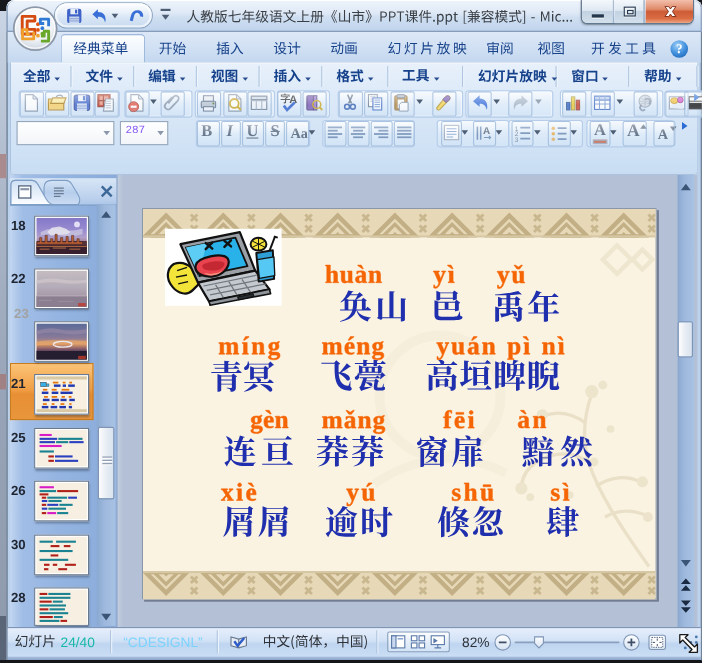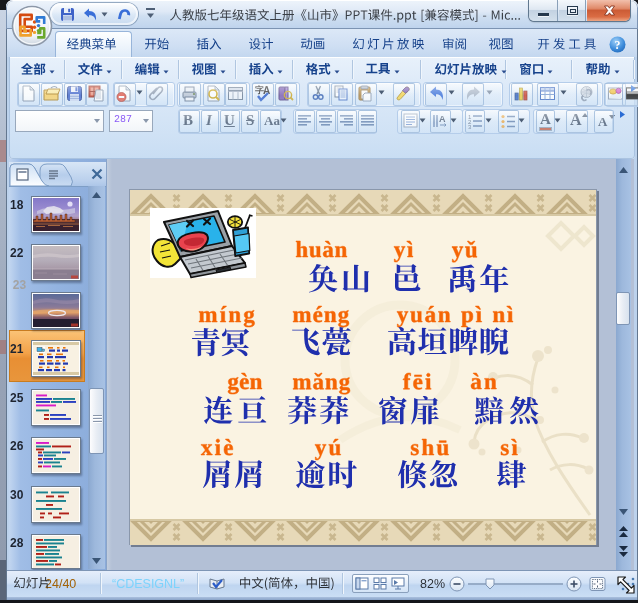--- a/index.html
+++ b/index.html
@@ -856,21 +856,21 @@
         <path d="M7.5 8 L12 13 L3 13Z"></path>
 <path d="M7.5 27 L12 22 L3 22Z"></path>
         <path d="M7.5 33 L12 28 L3 28Z"></path>
       </g>
     </svg>
     <div class="abs" style="left:7px;top:570px;width:630px;height:27px;
 border-top:1px solid #7e95b5;
 background:linear-gradient(#e6eefb,#d2e2f6 45%,#bfd5f0 55%,#cadef4)"></div>
     <div class="abs" style="left:7px;top:597px;width:630px;height:3px;background:linear-gradient(#aac0de,#8aa4c8)"></div>
     <div class="abs" style="left:0;top:600px;width:638px;height:3px;background:#14161a"></div>
-    <div class="abs" style="left:45px;top:577px;font-size:12.5px;color:#a16207">24/40</div>
+    <div class="abs" style="left:55px;top:577px;font-size:12.5px;color:#14b8a6">24/40</div>
     <div class="sep" style="left:100px;top:573px;height:21px"></div>
     <div class="abs" style="left:112px;top:577px;font-size:12.5px;color:#7dd3fc">“CDESIGNL”</div>
     <div class="sep" style="left:197px;top:573px;height:21px"></div>
     <svg class="t" style="left:208px;top:575px" width="18" height="17" viewBox="0 0 18 17">
 <path d="M2 12 L9 14 L16 12 L16 4 L9 6 L2 4 Z" fill="#e8edf4" stroke="#68798f"></path>
       <path d="M9 6 v8" stroke="#68798f"></path>
 <path d="M5 8 l3 4 6-7" fill="none" stroke="#2b5cc8" stroke-width="2.2"></path>
     </svg>
     <div class="sep" style="left:342px;top:573px;height:21px"></div>
     <div class="abs" style="left:352px;top:574px;width:57px;height:19px;border:1px solid #8aa0bc;border-radius:2px;

